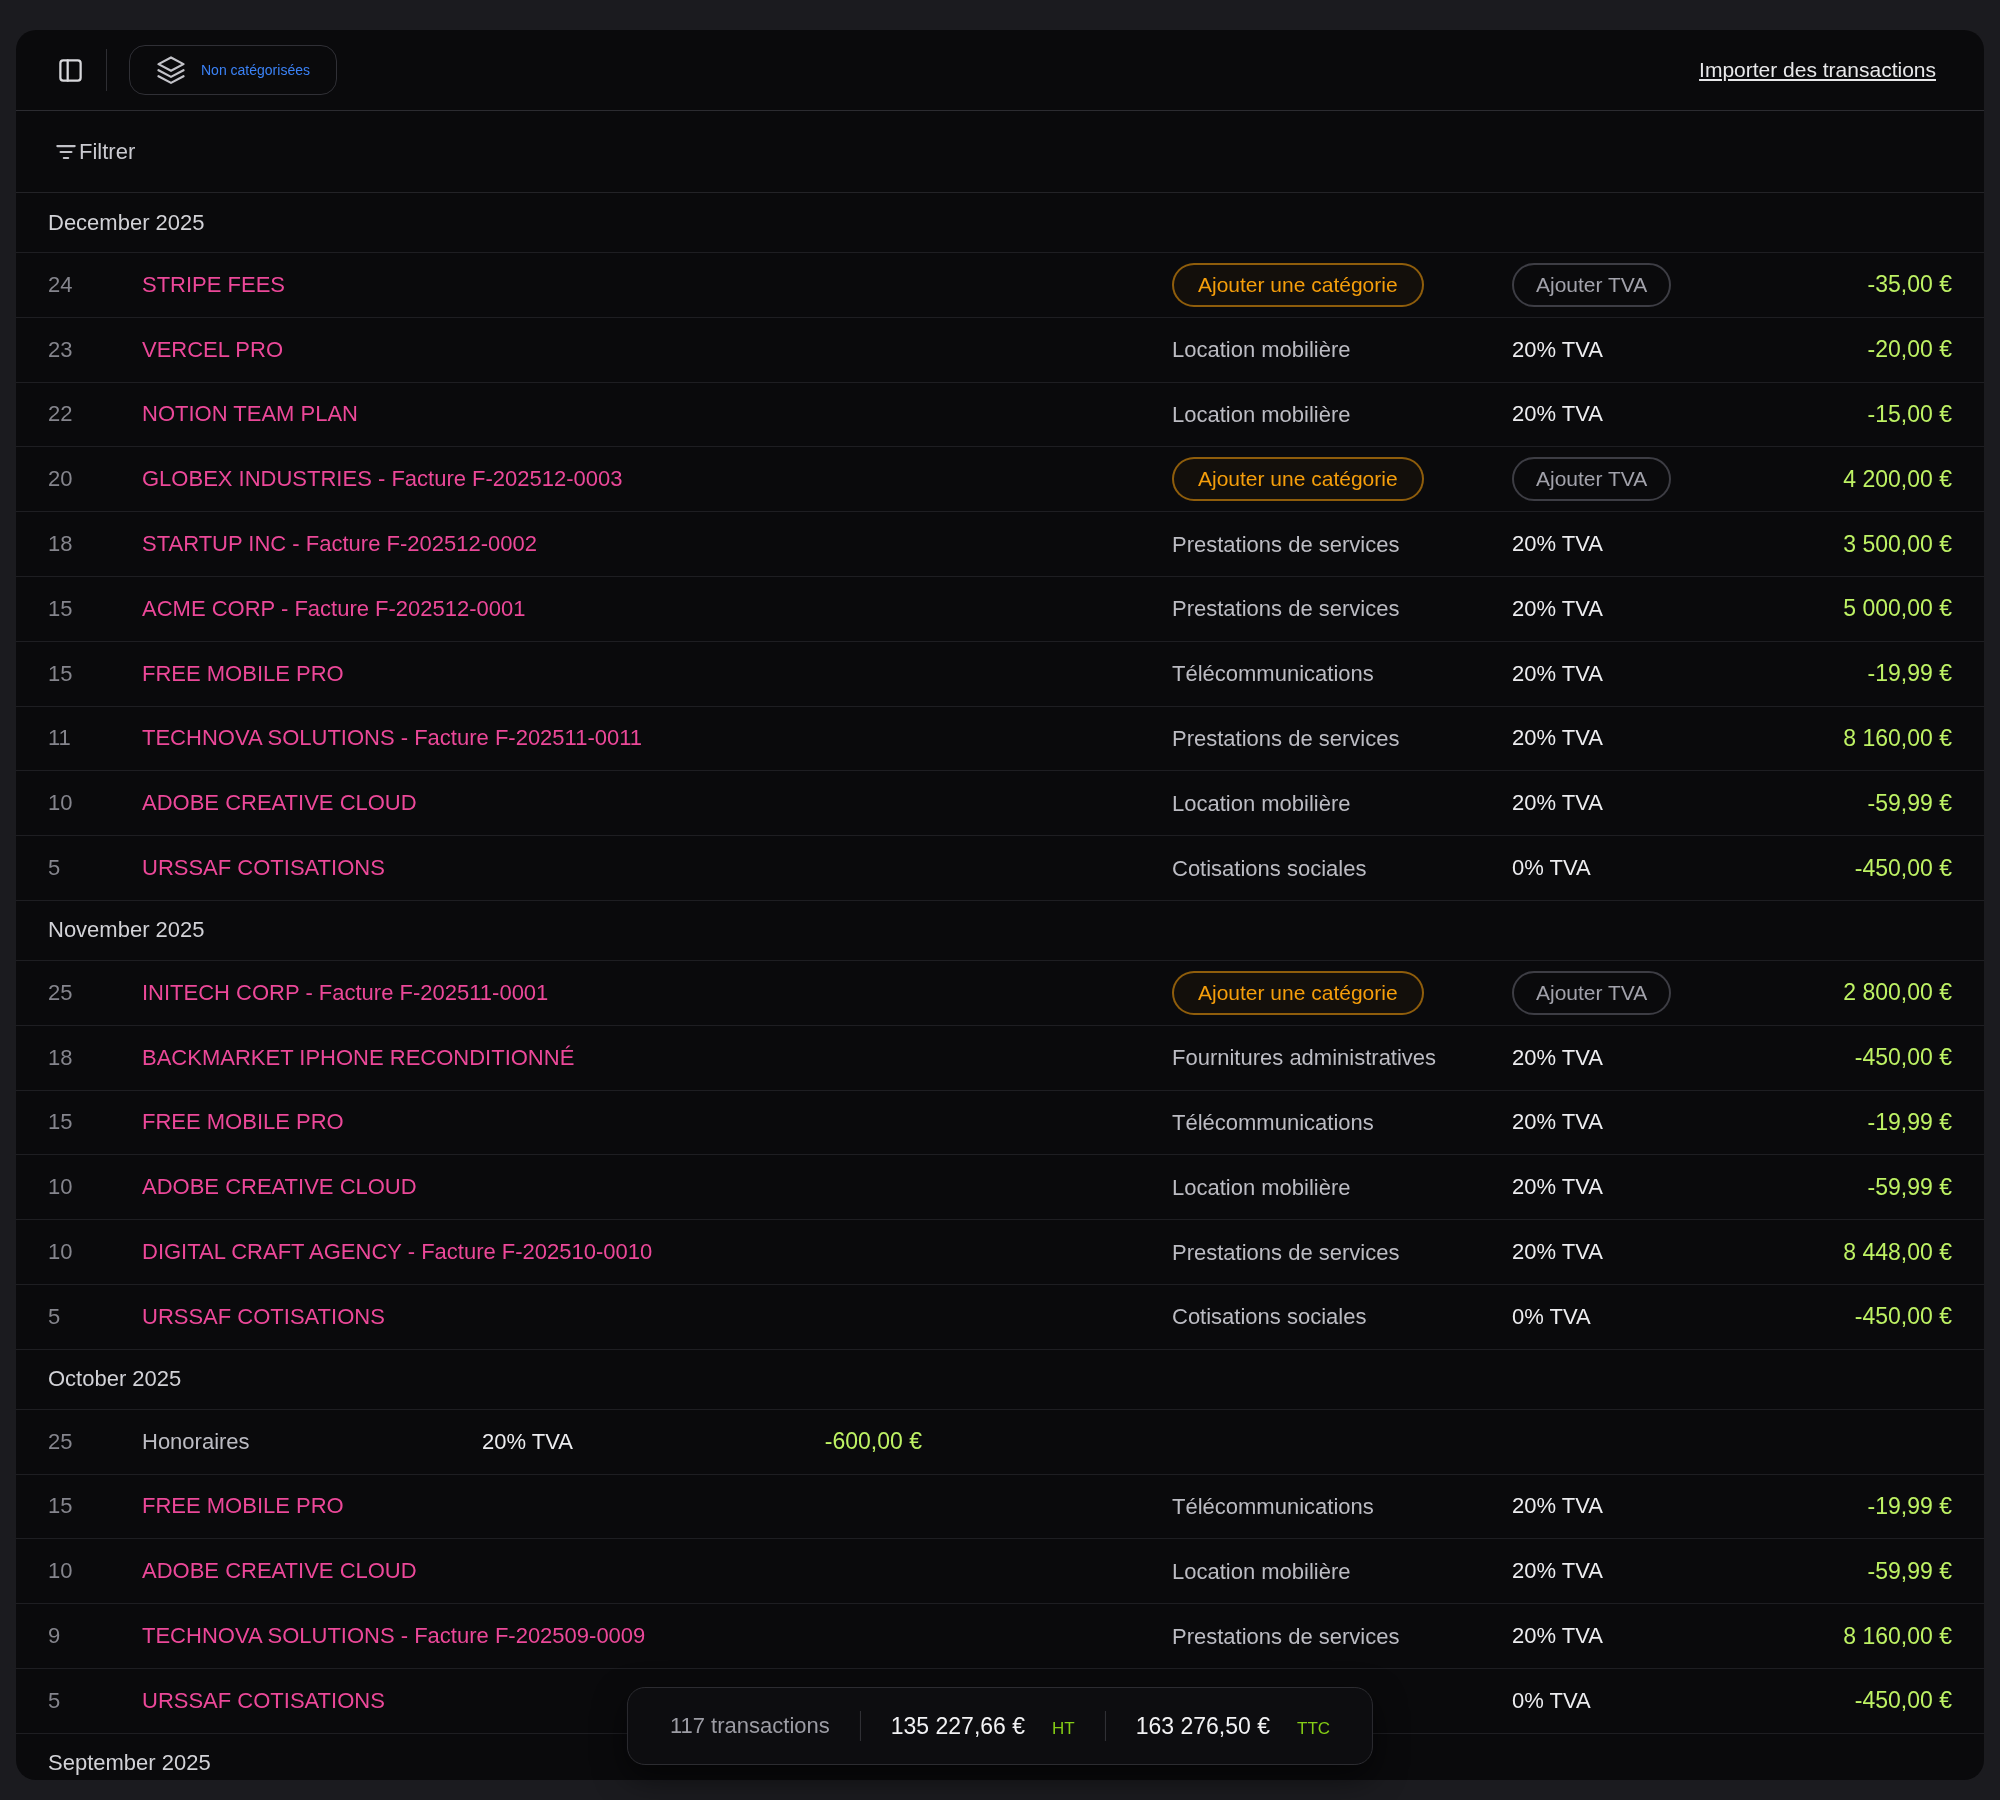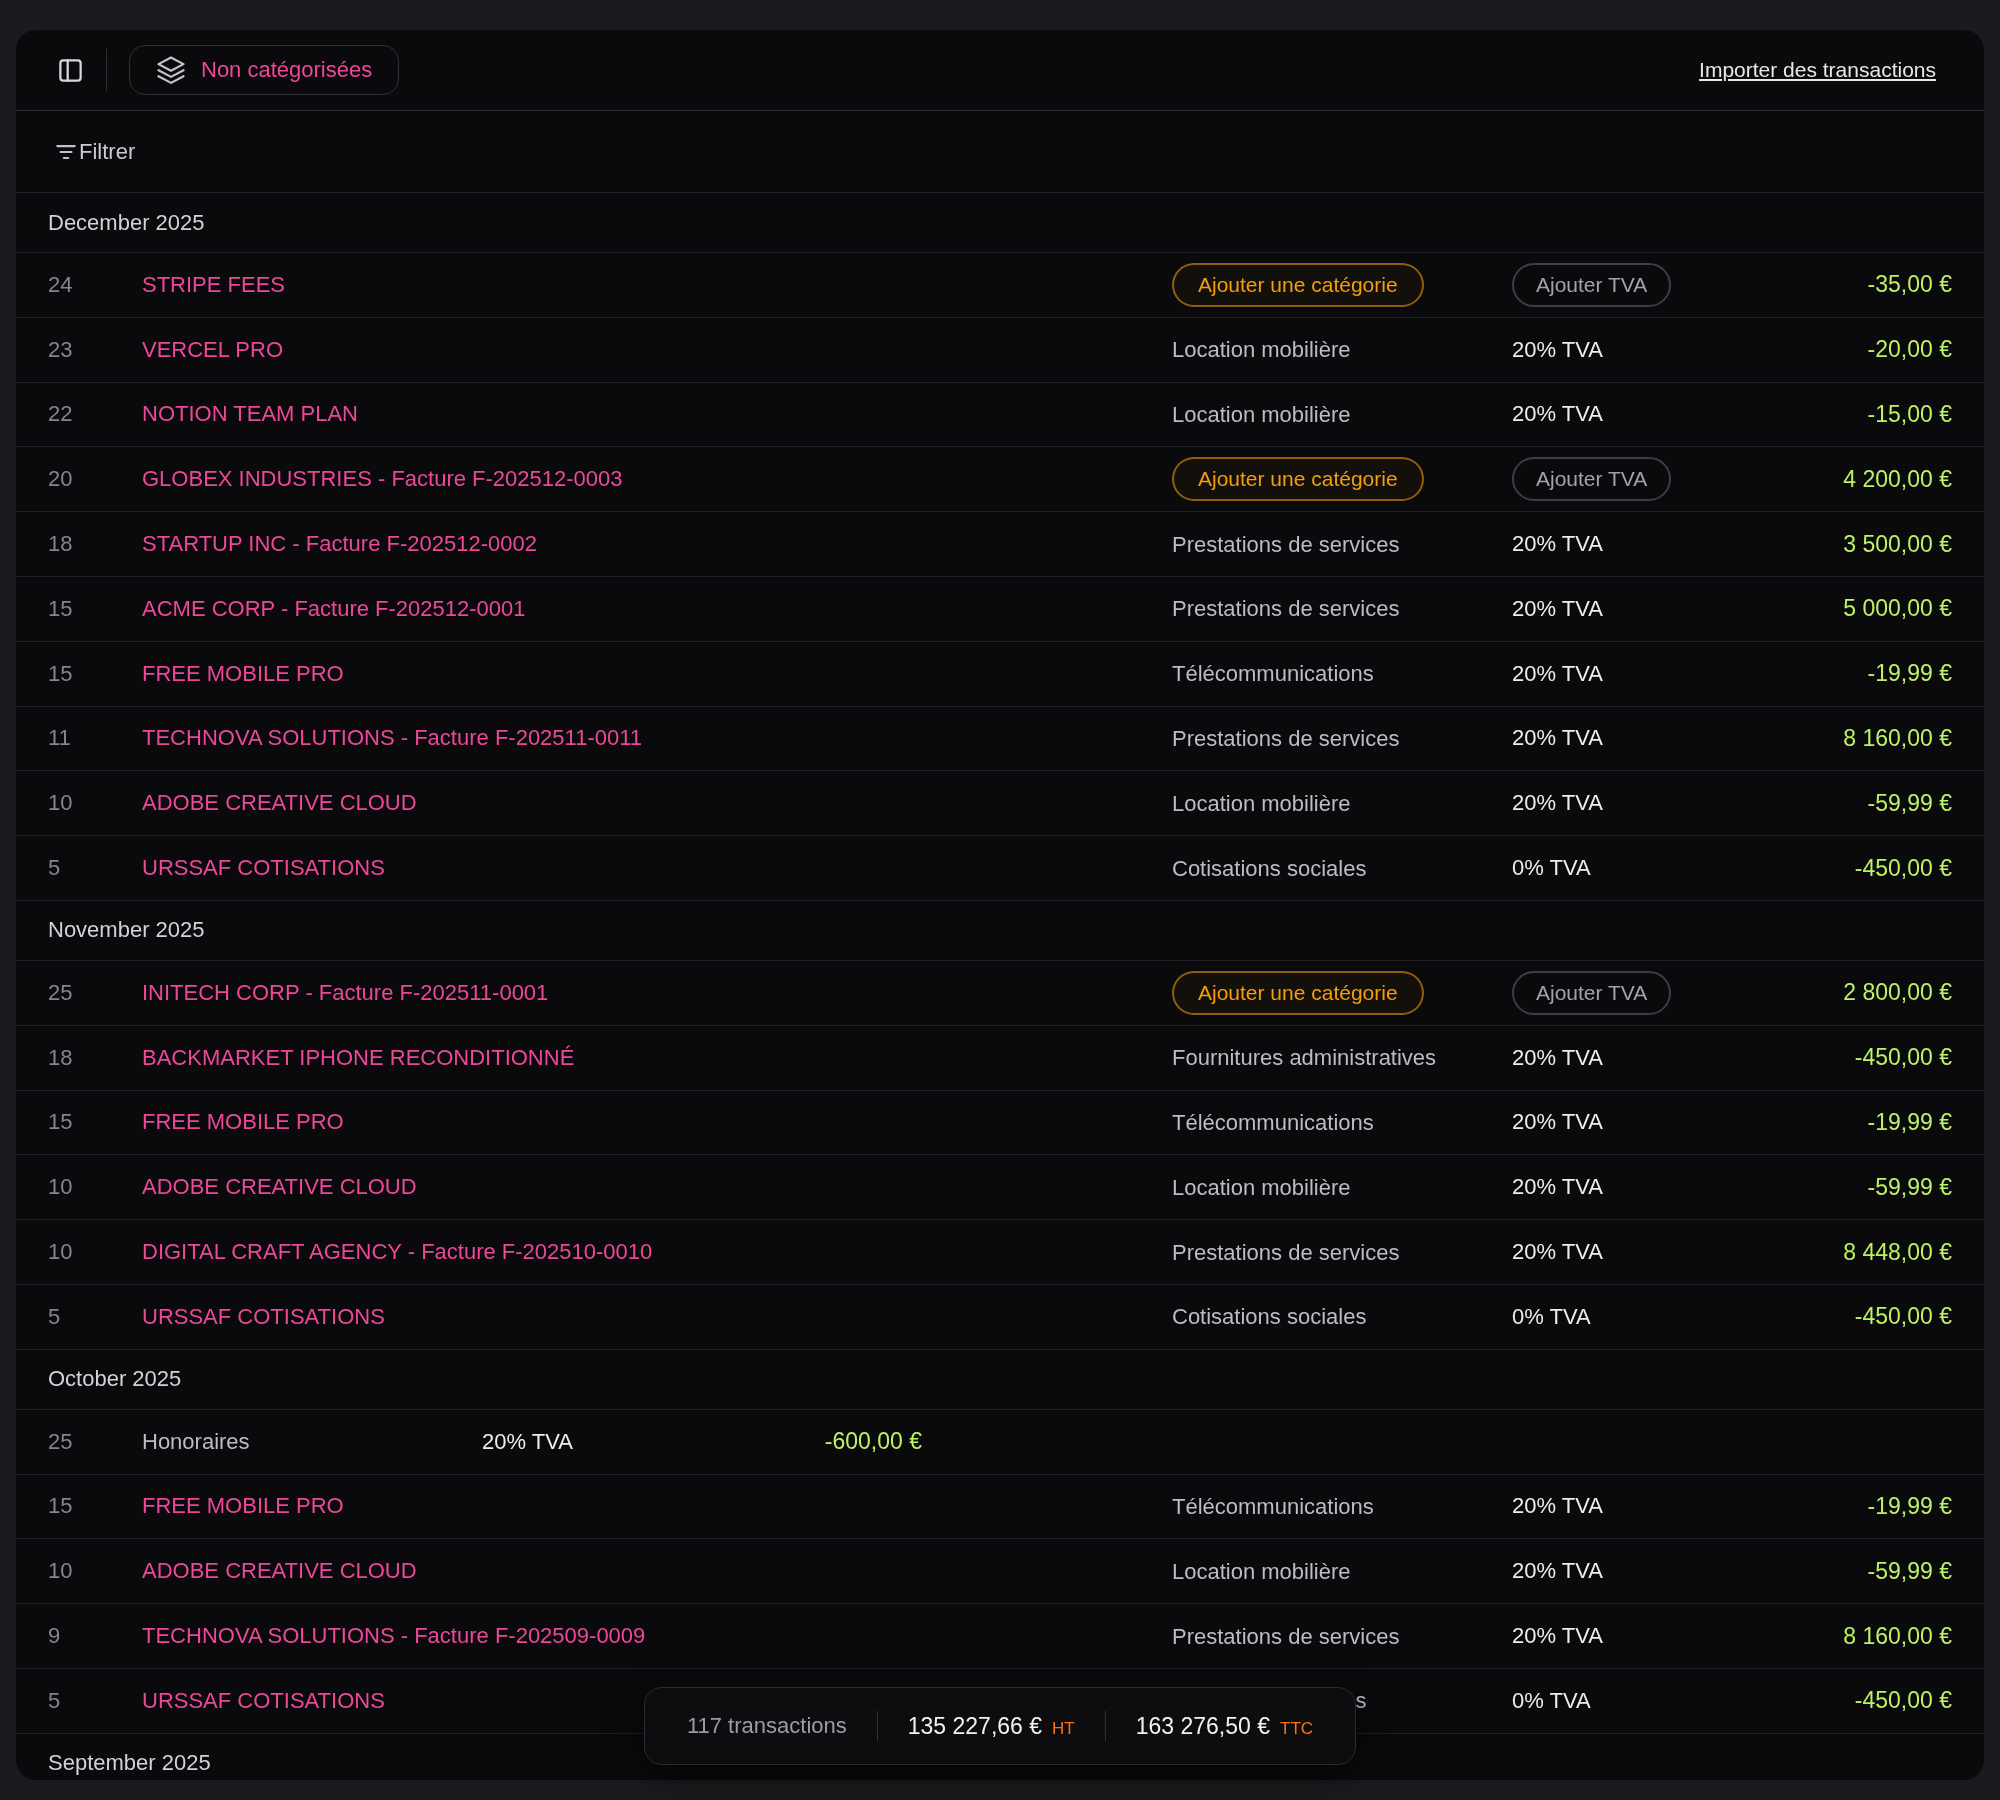--- a/index.html
+++ b/index.html
@@ -28,21 +28,21 @@
     display:flex; align-items:center; justify-content:center;
     width:44px; height:44px; border-radius:10px; cursor:pointer;
     flex:0 0 auto;
   }
   .v-divider { width:1px; height:42px; background:#2e2e33; margin:0 22px 0 14px; flex:0 0 auto; }
   .uncat-btn {
     display:flex; align-items:center; gap:15px;
     height:50px; padding:0 26px;
     background:transparent;
     border:1px solid #303036; border-radius:16px;
-    color:#ec4899; font-size:22px;
+    color:#3b82f6; font-size:14px;
     font-family:"Liberation Sans", sans-serif;
     cursor:pointer; white-space:nowrap;
   }
   .import-label { margin-left:auto; color:#e8e8ea; font-size:21px; font-weight:500; cursor:pointer;text-decoration:underline; }
   
   .filterbar {
     height:82px; display:flex; align-items:center; 
     padding:0 32px 0 37px;
     border-bottom:1px solid #232327;
     color:#cacad0; font-size:22px;
@@ -88,21 +88,21 @@
     height:78px; display:flex; align-items:center; gap:30px;
     padding:0 42px;
     background:#0d0d10;
     border:1px solid #2c2c31; border-radius:18px;
     box-shadow:0 12px 32px rgba(0,0,0,.55);
     white-space:nowrap; z-index:5;
   }
   .pill-count  { color:#9c9ca4; font-size:22px; }
   .pill-group  { display:flex; align-items:baseline; }
   .pill-amount { color:#f2f2f4; font-size:23px; font-weight:500; }
-  .pill-suffix { color:#f97316; font-size:17px; margin-left:10px; }
+  .pill-suffix { color:#84cc16; font-size:17px; margin-left:27px; }
   .pill-divider{ width:1px; height:30px; background:#333338; }
   svg { display:block; }
 </style>
 </head>
 <body>
 
 <div class="card">
 
   <div class="topbar">
     <span class="icon-btn">

